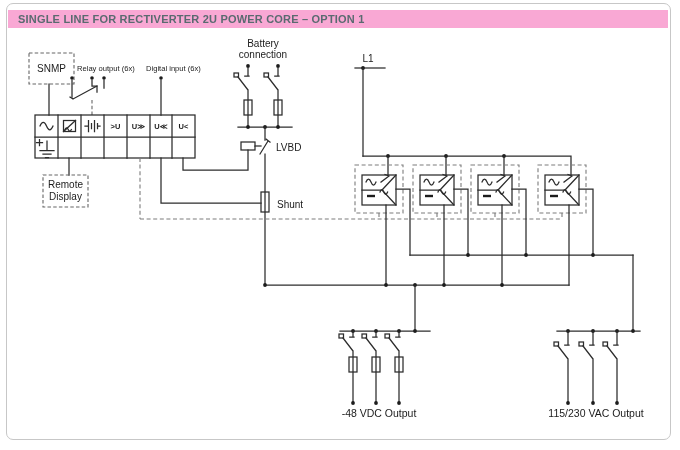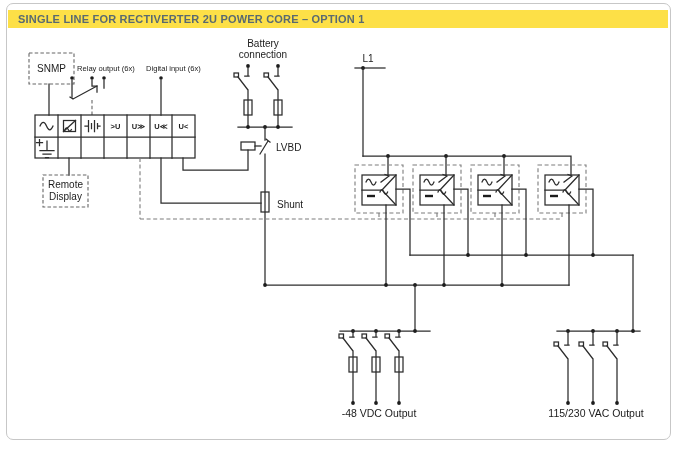--- a/index.html
+++ b/index.html
@@ -1,18 +1,18 @@
 <!DOCTYPE html>
 <html><head>
 <meta charset="utf-8">
 <style>
   html,body{margin:0;padding:0;background:#ffffff;}
   .page{position:relative;width:680px;height:450px;background:#ffffff;overflow:hidden;font-family:"Liberation Sans",sans-serif;}
   .frame{position:absolute;left:6px;top:3px;width:663px;height:435px;border:1px solid #c7c7c7;border-radius:7px;}
-  .title-bar{position:absolute;left:8px;top:10px;width:660px;height:18px;background:#fde047;box-sizing:border-box;padding-left:10px;
+  .title-bar{position:absolute;left:8px;top:10px;width:660px;height:18px;background:#f9a8d4;box-sizing:border-box;padding-left:10px;
              color:#5a6a70;font-weight:bold;font-size:11px;line-height:18px;letter-spacing:.2px;white-space:nowrap;}
   svg.diagram{position:absolute;left:0;top:0;}
   svg text{fill:#1c1c1c;font-family:"Liberation Sans",sans-serif;}
   .lbl{font-size:10px;}
   .sm{font-size:7.6px;}
   .cell{font-size:7.5px;font-weight:bold;}
   .big{font-size:10.5px;}
   .wire,.sym{stroke:#2c2c2c;fill:none;stroke-width:1.25;stroke-linecap:square;}
   .dash{stroke:#7c7c7c;fill:none;stroke-width:1.1;stroke-dasharray:4 2.6;}
   .dashdark{stroke:#666666;fill:none;stroke-width:1.1;stroke-dasharray:3.5 2.2;}

